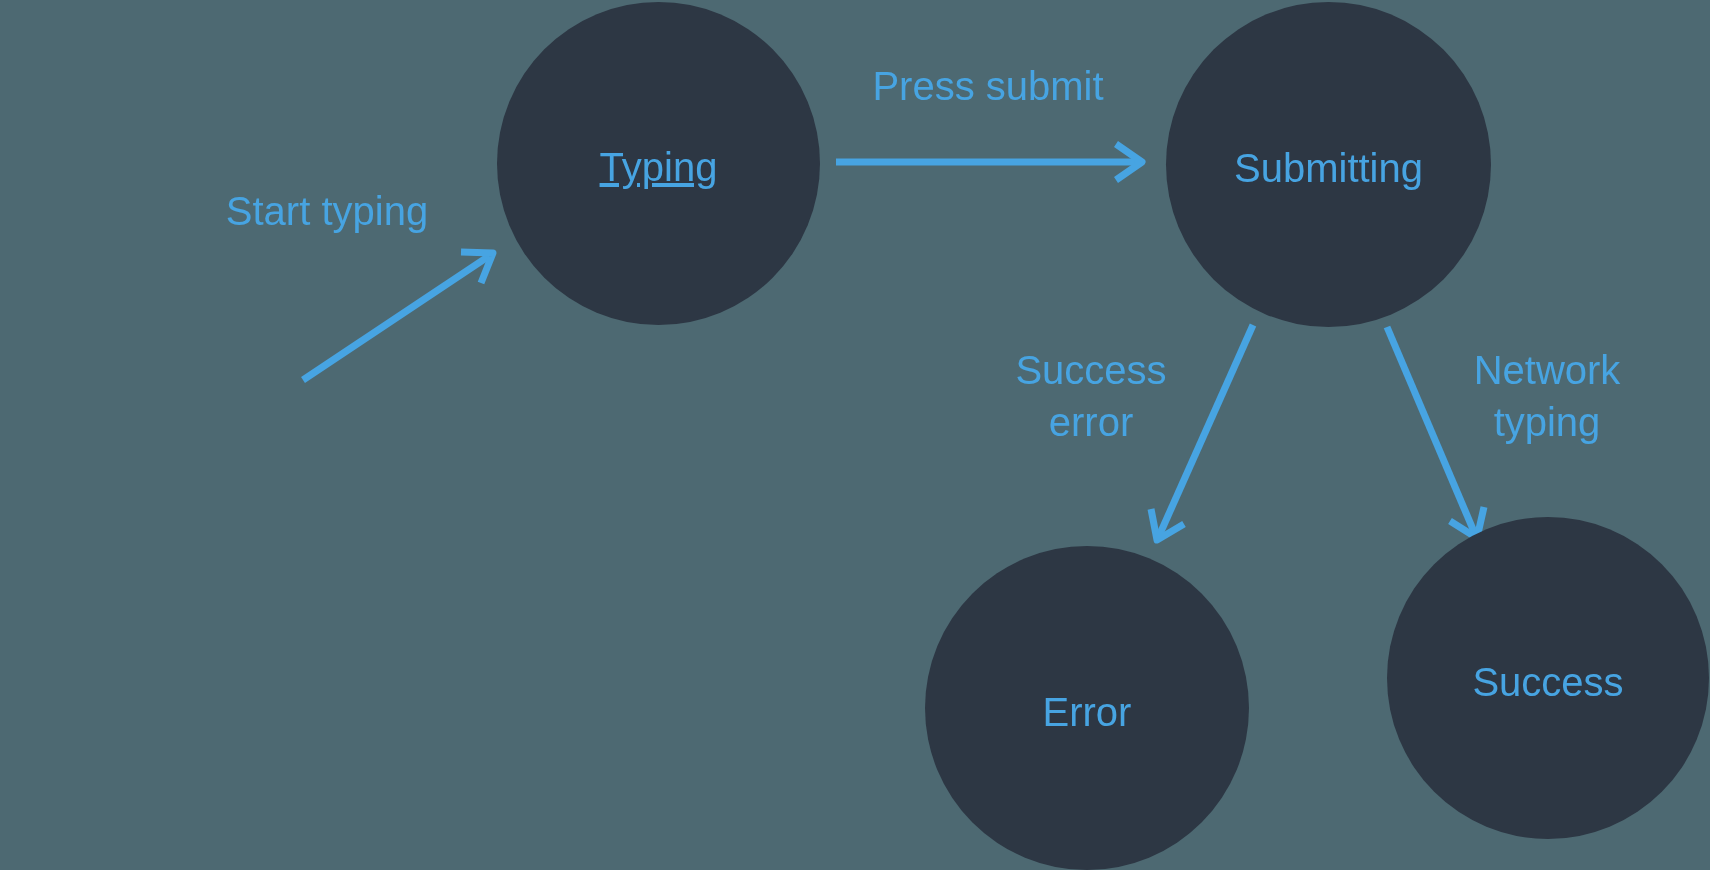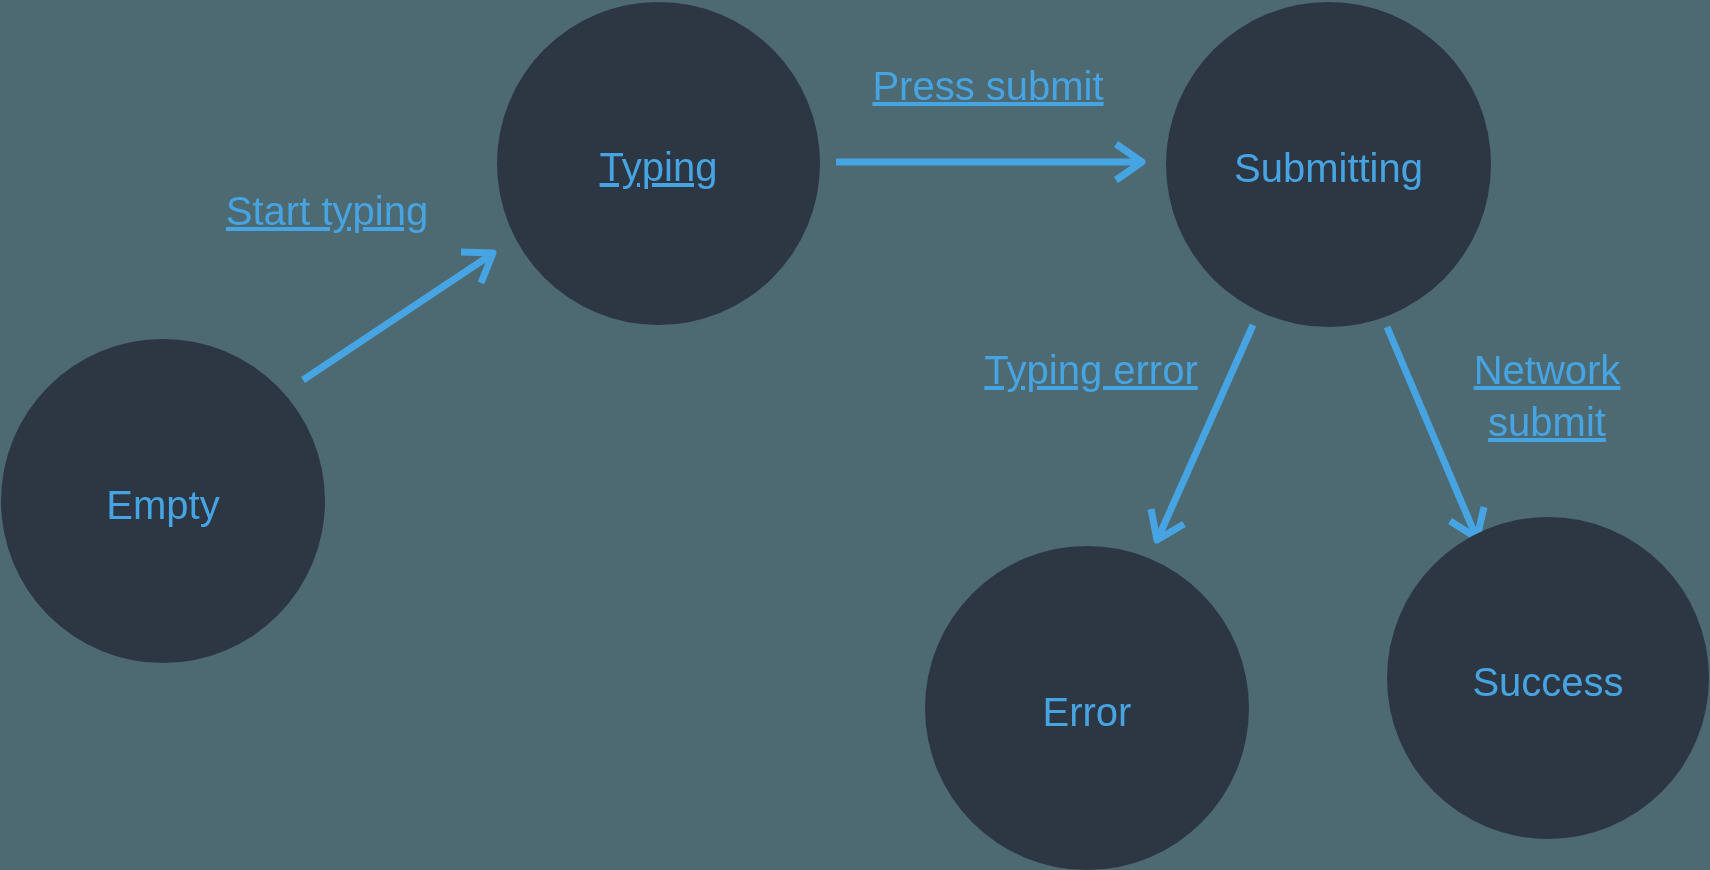--- a/index.html
+++ b/index.html
@@ -42,21 +42,20 @@
   .node-typing    {left:497px; top:2px;   width:323px;height:323px;text-decoration:underline;}
   .node-submitting{left:1166px;top:2px;   width:325px;height:325px;text-align:right;}
   .node-error     {left:925px; top:546px; width:324px;height:324px;}
   .node-success   {left:1387px;top:517px; width:322px;height:322px;}
   .edge-label{
     position:absolute;
     color:var(--accent);
     font-size:40px;
     line-height:52px;
     text-align:center;
-    text-decoration:underline;
   }
   .label-start-typing   {left:217px; top:185px;width:220px;text-align:center;}
   .label-press-submit   {left:848px; top:60px; width:280px;}
   .label-network-error  {left:981px; top:344px;width:220px;}
   .label-network-success{left:1427px;top:344px;width:240px;}
 </style>
 </head>
 <body>
 
 <div class="canvas">
@@ -73,34 +72,31 @@
     <g>
       <line x1="1253" y1="325" x2="1159" y2="536"></line>
       <polyline points="1151,509 1157,540 1184,524"></polyline>
     </g>
     <g>
       <line x1="1387" y1="327" x2="1475" y2="534"></line>
       <polyline points="1450,521 1477,538 1484,507"></polyline>
     </g>
   </svg>
 
-  <div class="node node-empty">
-    <span>Empty</span>
-  </div>
   <div class="node node-typing">
     <span>Typing</span>
   </div>
   <div class="node node-submitting">
     <span>Submitting</span>
   </div>
   <div class="node node-error">
     <span>Error</span>
   </div>
   <div class="node node-success">
     <span>Success</span>
   </div>
 
   <div class="edge-label label-start-typing">Start typing</div>
   <div class="edge-label label-press-submit">Press submit</div>
-  <div class="edge-label label-network-error">Typing error</div>
-  <div class="edge-label label-network-success">Network submit</div>
+  <div class="edge-label label-network-error">Success error</div>
+  <div class="edge-label label-network-success">Network typing</div>
 
 </div>
 
 </body></html>

